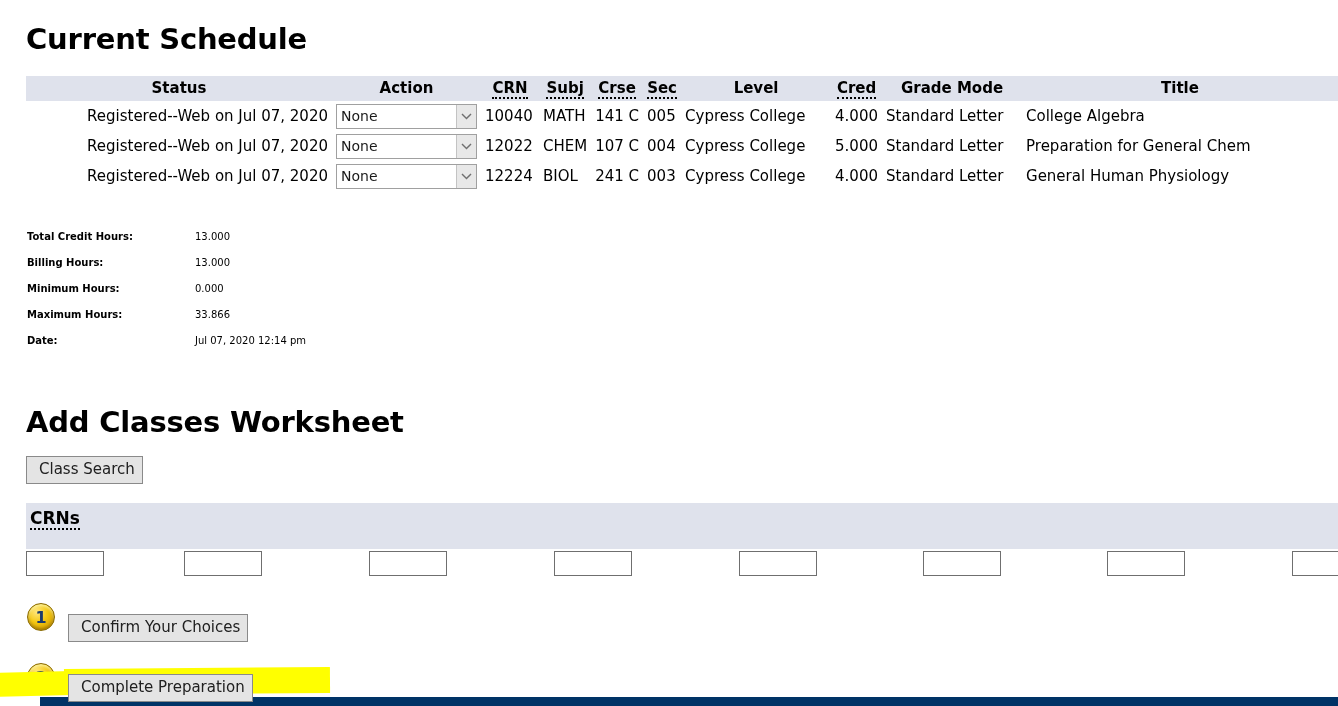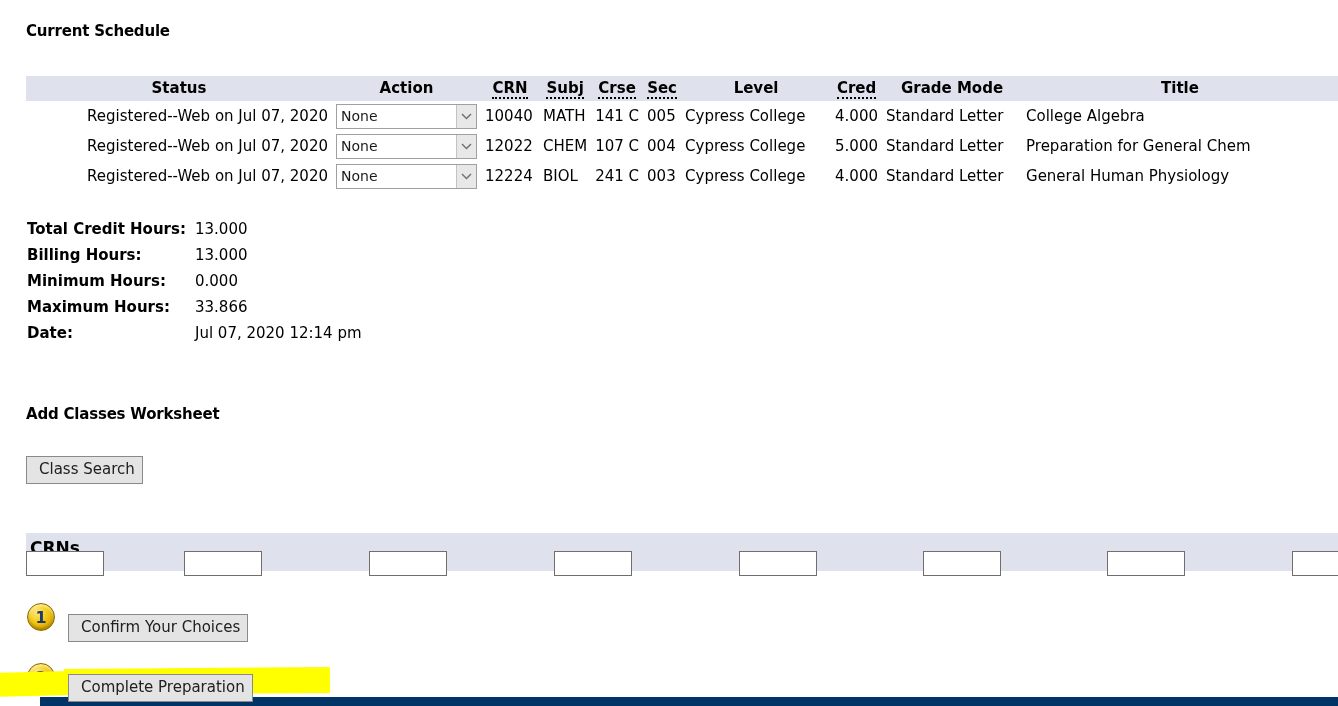--- a/index.html
+++ b/index.html
@@ -8,21 +8,21 @@
     width: 1338px; height: 706px;
     background: #ffffff;
     font-family: "DejaVu Sans", "Liberation Sans", sans-serif;
     font-size: 15px;
     color: #000000;
     overflow: hidden;
   }
   .page { position: relative; width: 1338px; height: 706px; }
 
   h2.section-title {
-    font-size: 15px;
+    font-size: 29px;
     font-weight: bold;
     margin: 0;
     position: absolute;
     left: 26px;
     letter-spacing: -0.2px;
   }
   #title-current  { top: 22px; }
   #title-add      { top: 405px; }
 
   
@@ -87,22 +87,22 @@
     border-left: 1px solid #c3c3c3;
     pointer-events: none;
     display: flex; align-items: center; justify-content: center;
   }
   .sel-wrap .arrow-box svg { display: block; }
 
   
   .summary {
     position: absolute;
     left: 27px;
-    top: 216px;
-    font-size: 15px;
+    top: 224px;
+    font-size: 10px;
     line-height: 26px;
   }
   .summary .row { display: block; white-space: nowrap; }
   .summary .lbl { display: inline-block; width: 168px; font-weight: bold; }
   .summary .val { display: inline-block; font-weight: normal; }
 
   
   .btn {
     font-family: "DejaVu Sans", "Liberation Sans", sans-serif;
     font-size: 15px;
@@ -113,23 +113,23 @@
     padding: 3px 7px 4px 12px;
     line-height: 19px;
     cursor: pointer;
   }
   #class-search-btn { position: absolute; left: 26px; top: 456px; }
 
   
   .crn-band {
     position: absolute;
     left: 26px;
-    top: 533px;
+    top: 503px;
     width: 1312px;
-    height: 38px;
+    height: 46px;
     background: #dfe2ec;
   }
   .crn-band .crn-label {
     position: absolute;
     left: 4px; top: 5px;
     font-weight: bold;
     font-size: 17px;
   }
   .crn-band .crn-label span.abbrtext {
     border-bottom: 2px dotted #000;

